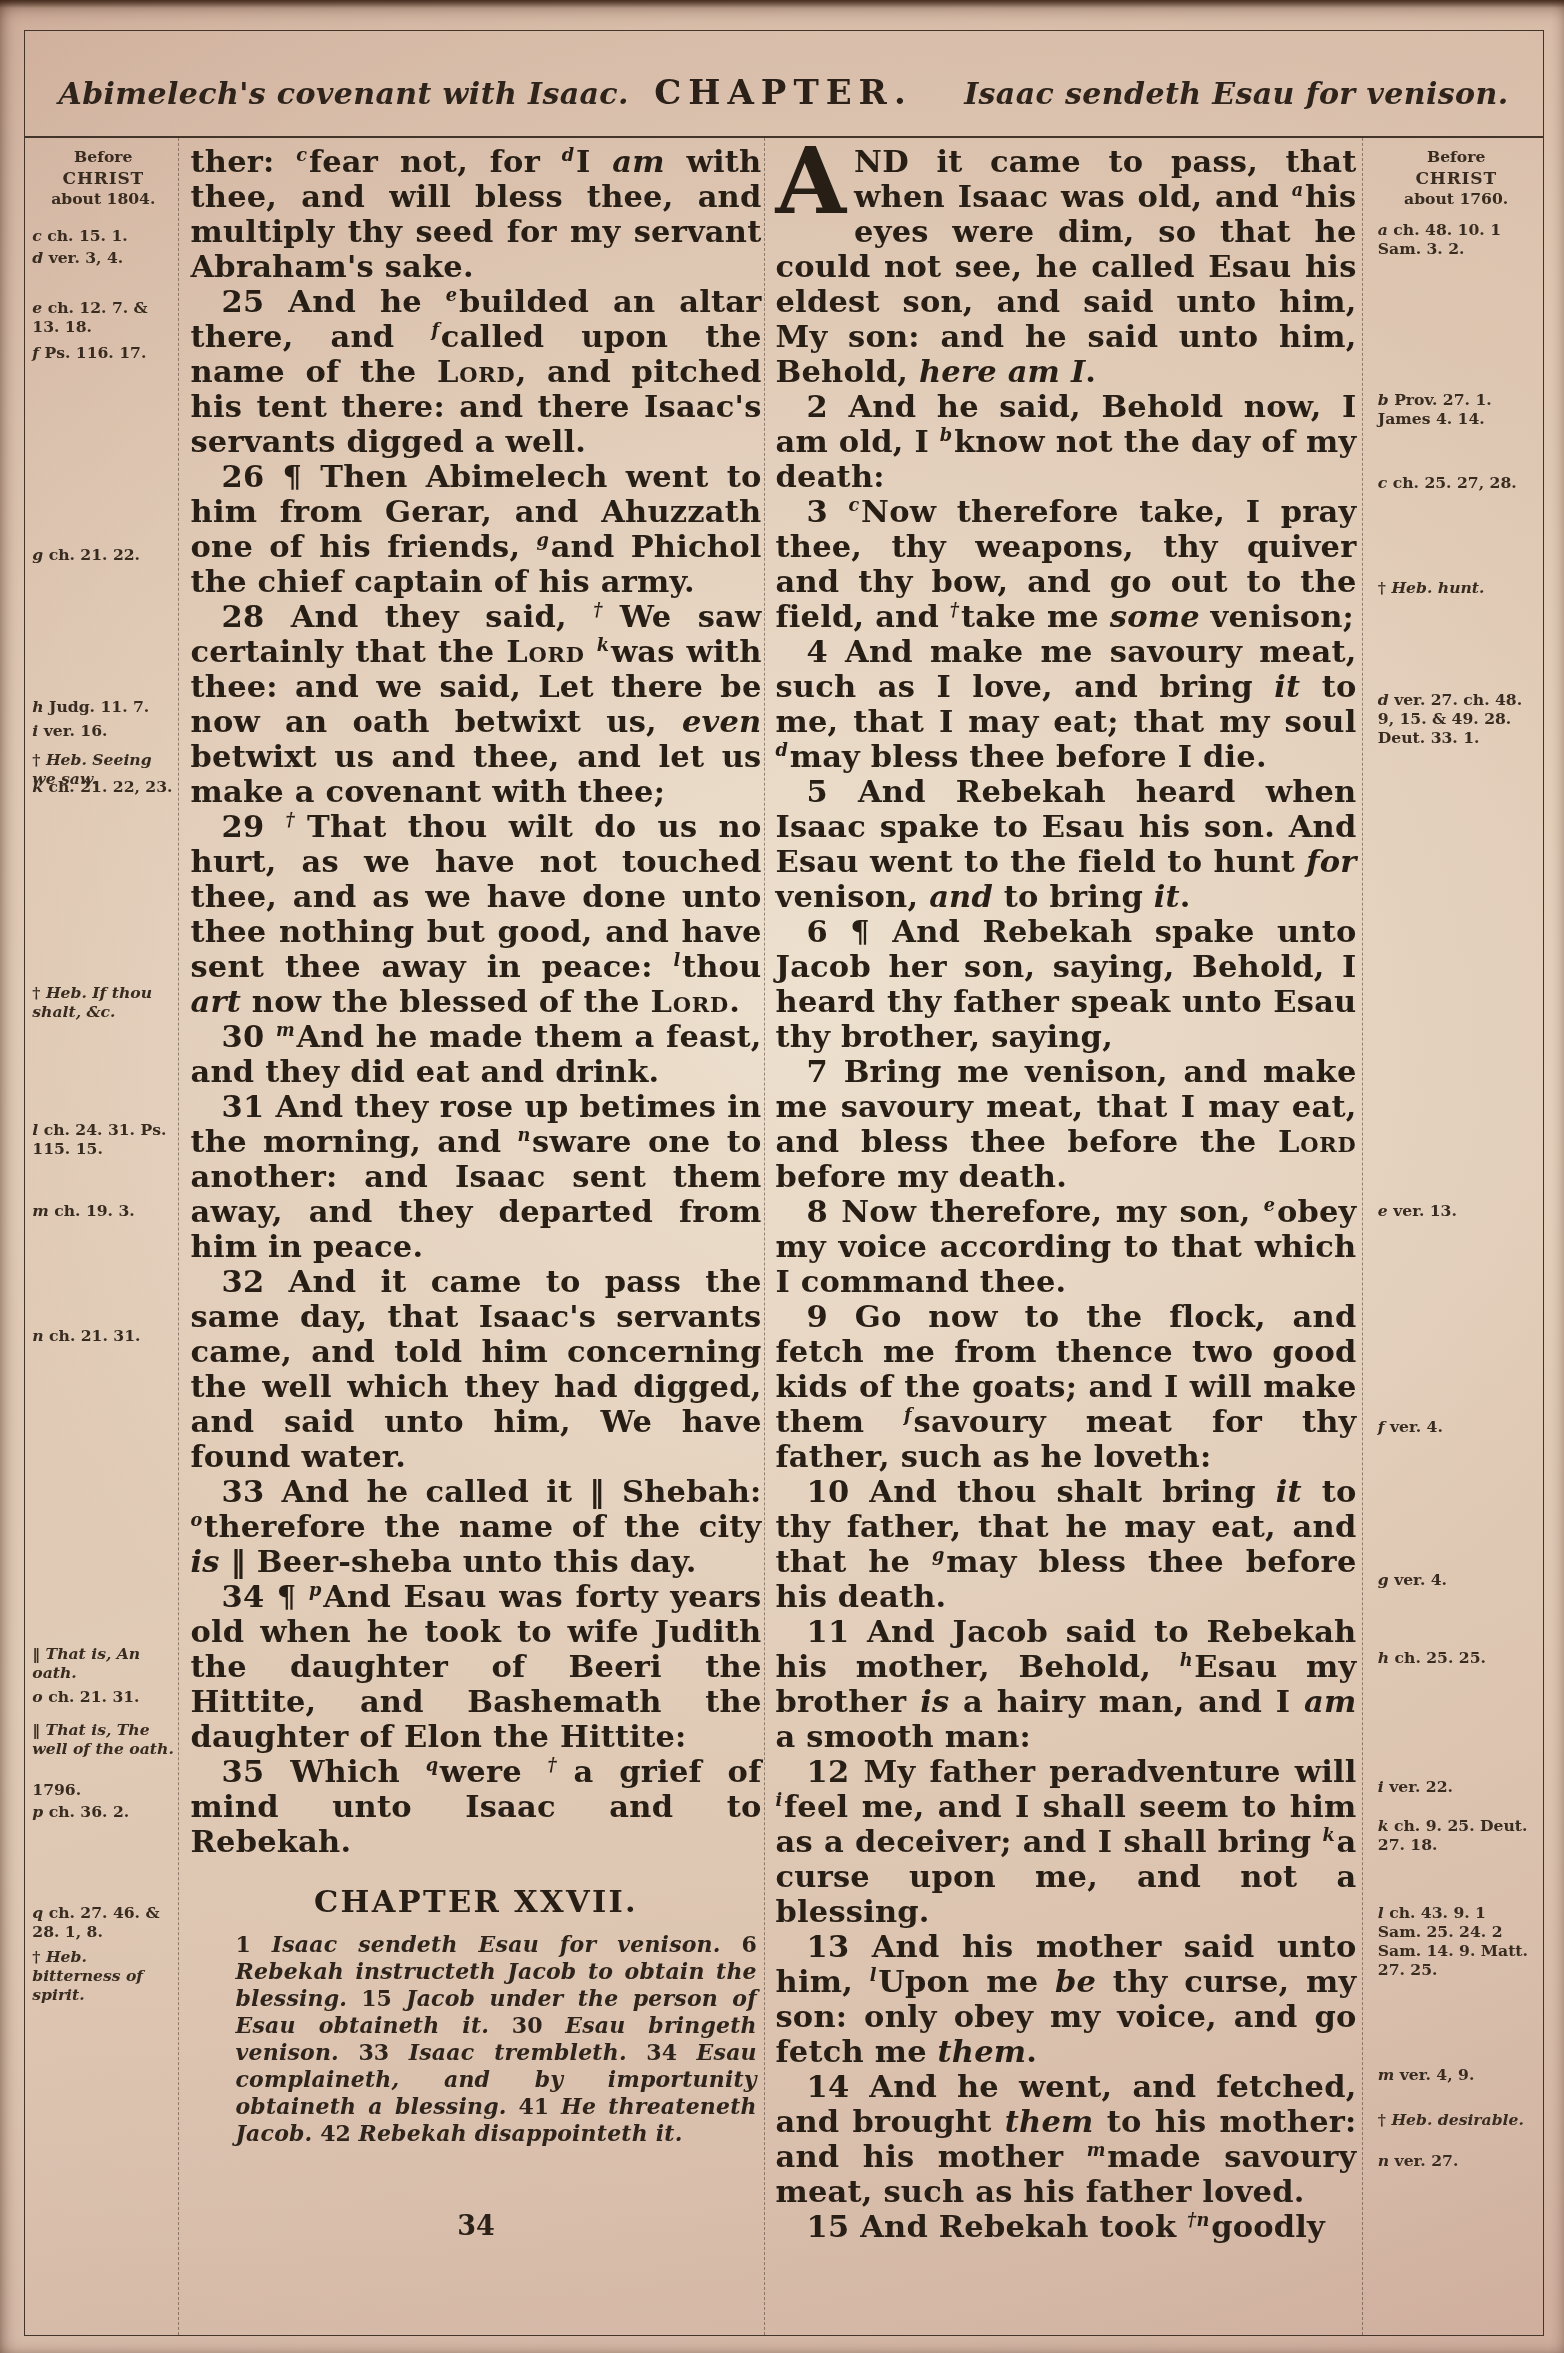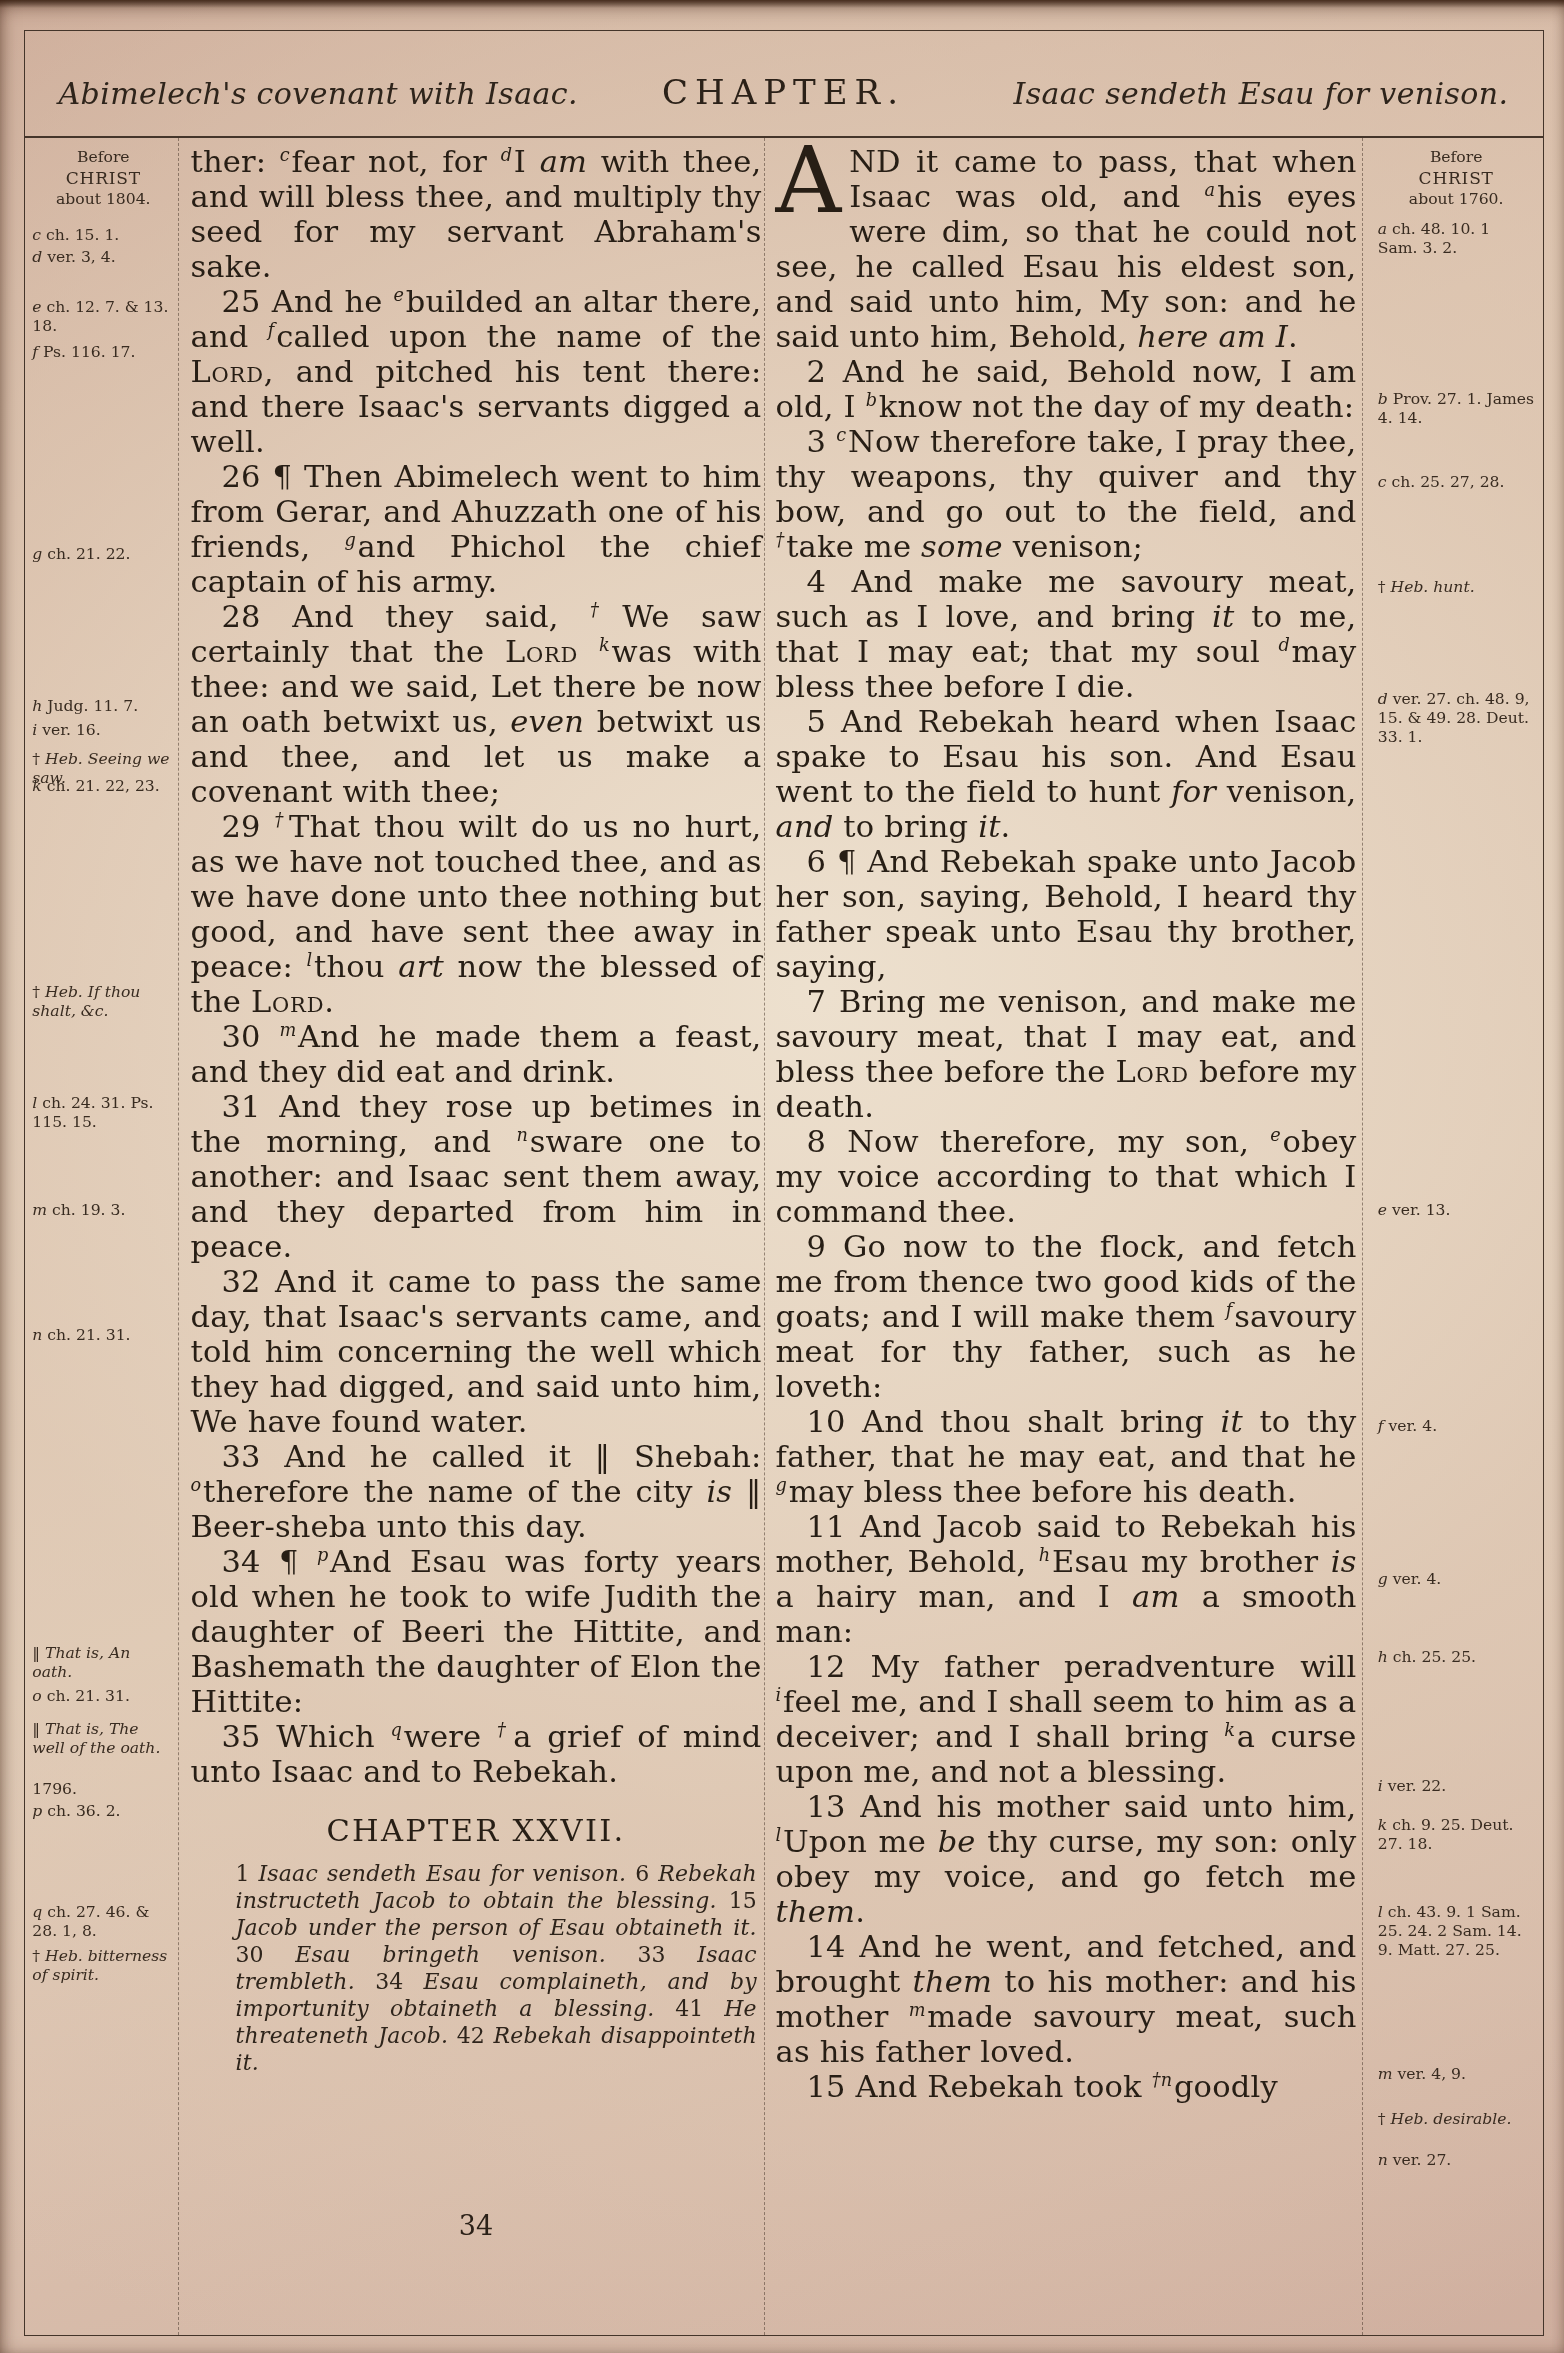--- a/index.html
+++ b/index.html
@@ -11,21 +11,21 @@
       radial-gradient(ellipse 130% 80% at 52% 42%, rgba(238,226,208,.95) 0%, rgba(224,203,182,.65) 45%, rgba(0,0,0,0) 78%),
       linear-gradient(160deg, #c9a593 0%, #d9bda9 28%, #e0cab6 58%, #cfae9e 100%);
     position:relative;
   }
   .scan-top { position:absolute; top:0; left:0; right:0; height:7.8px;
     background:linear-gradient(#3f2d1f, rgba(63,45,31,0)); opacity:.85; }
   .page { position:absolute; inset:0;
     box-shadow: inset 0 12.5px 20.3px -9.4px rgba(60,30,15,.75),
                 inset 12.5px 0 20.3px -14px rgba(60,30,15,.5),
                 inset -7.8px 0 15.6px -11px rgba(60,30,15,.3),
-                inset 0 -7.8px 17px -9.4px rgba(60,30,15,.35); }
+                inset 0 -7.8px 17px -9.4px rgba(60,30,15,.35); font-weight: bold; }
   .frame { position:absolute; left:23.5px; top:30px; width:1520px; height:2306px;
     border:1.6px solid #44352a; }
   
   .header { position:absolute; top:0; left:0; right:0; height:107px;
     border-bottom:2.3px solid #44352a; }
   .running-title { position:absolute; top:45px; font-style:italic; font-size:30px;
     letter-spacing:0.4px; color:#2e241b; }
   .running-title.left { left:34px; }
   .running-title.right { right:34px; }
   .book-title { position:absolute; top:41px; left:50%; transform:translateX(-50%);
@@ -84,21 +84,21 @@
         <div class="note" style="top:88px"><i>c</i> ch. 15. 1.</div>
         <div class="note" style="top:110px"><i>d</i> ver. 3, 4.</div>
         <div class="note" style="top:160px"><i>e</i> ch. 12. 7. &amp; 13. 18.</div>
         <div class="note" style="top:205px"><i>f</i> Ps. 116. 17.</div>
         <div class="note" style="top:407px"><i>g</i> ch. 21. 22.</div>
         <div class="note" style="top:559px"><i>h</i> Judg. 11. 7.</div>
         <div class="note" style="top:583px"><i>i</i> ver. 16.</div>
         <div class="note" style="top:612px">† <i>Heb. Seeing we saw.</i></div>
         <div class="note" style="top:639px"><i>k</i> ch. 21. 22, 23.</div>
         <div class="note" style="top:845px">† <i>Heb. If thou shalt, &amp;c.</i></div>
-        <div class="note" style="top:956px"><i>l</i> ch. 24. 31. Ps. 115. 15.</div>
+        <div class="note" style="top:982px"><i>l</i> ch. 24. 31. Ps. 115. 15.</div>
         <div class="note" style="top:1063px"><i>m</i> ch. 19. 3.</div>
         <div class="note" style="top:1188px"><i>n</i> ch. 21. 31.</div>
         <div class="note" style="top:1506px">‖ <i>That is, An oath.</i></div>
         <div class="note" style="top:1549px"><i>o</i> ch. 21. 31.</div>
         <div class="note" style="top:1582px">‖ <i>That is, The well of the oath.</i></div>
         <div class="note" style="top:1642px;text-align:left">1796.</div>
         <div class="note" style="top:1664px"><i>p</i> ch. 36. 2.</div>
         <div class="note" style="top:1765px"><i>q</i> ch. 27. 46. &amp; 28. 1, 8.</div>
         <div class="note" style="top:1809px">† <i>Heb. bitterness of spirit.</i></div>
       </div>

